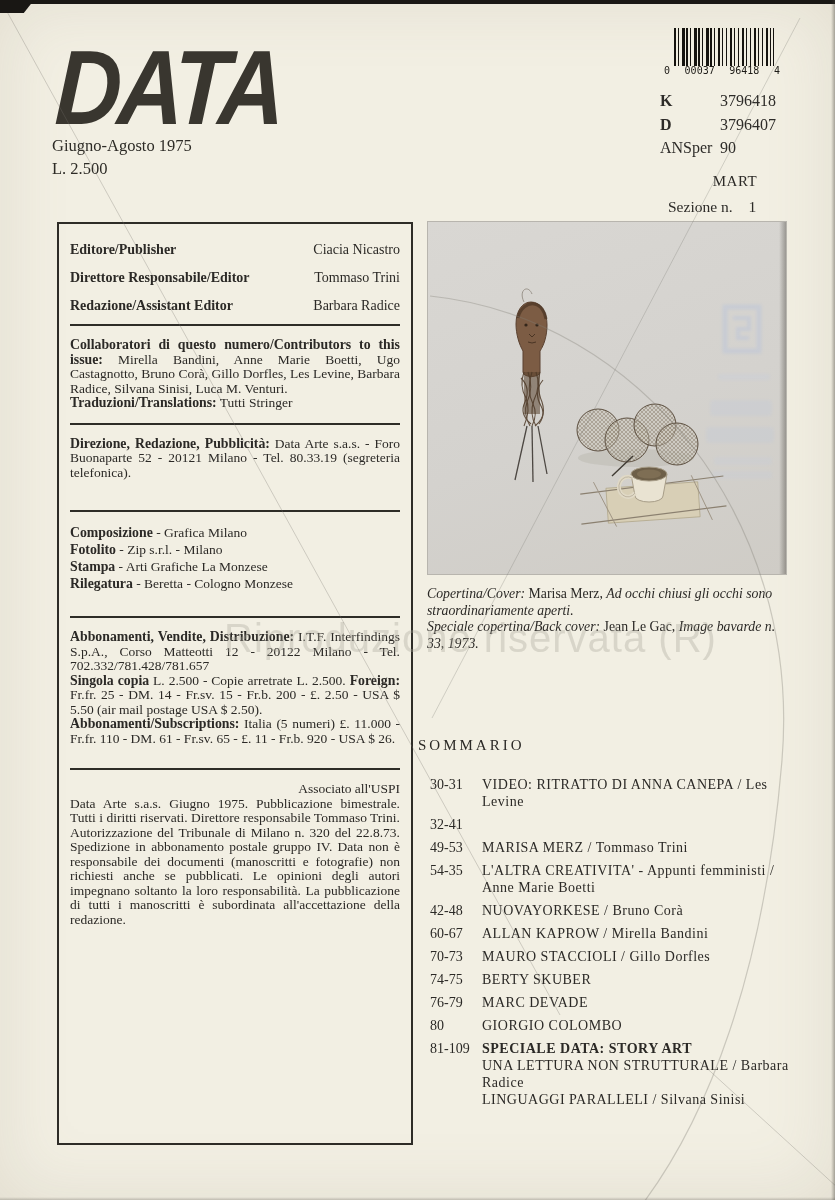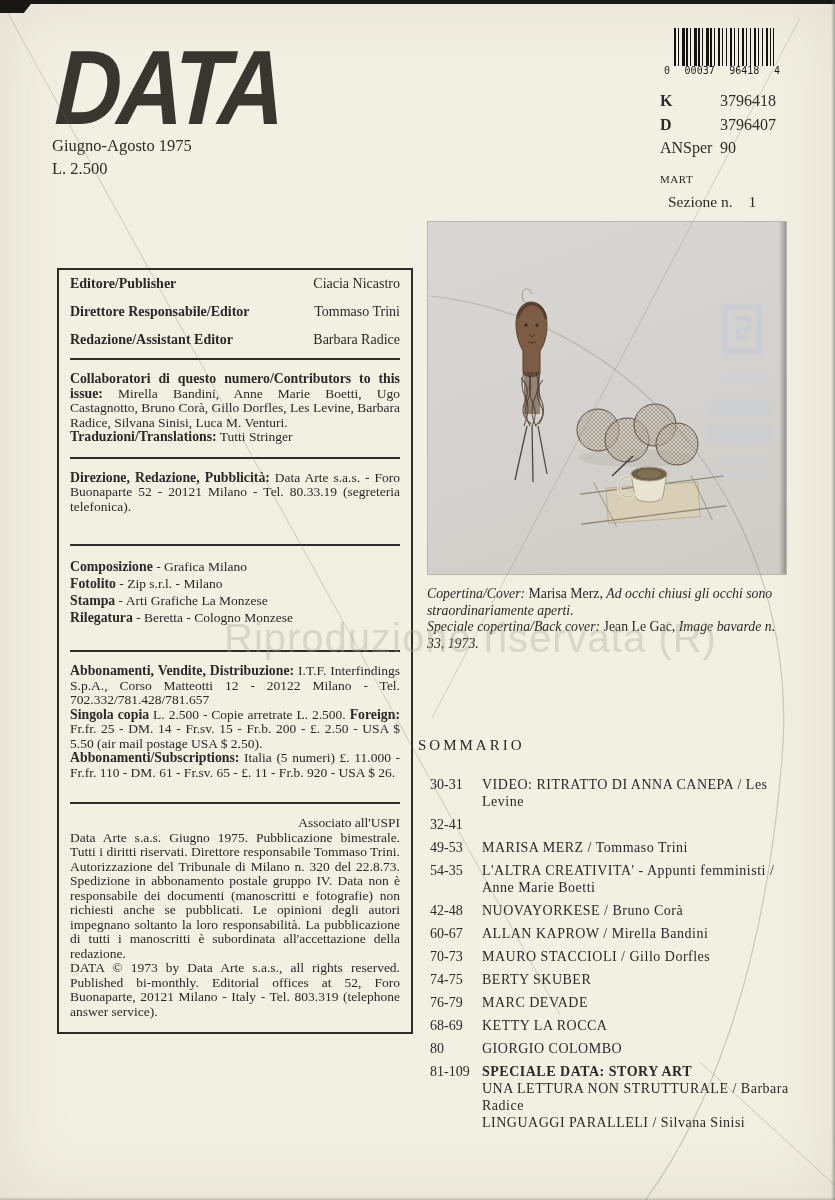--- a/index.html
+++ b/index.html
@@ -32,27 +32,27 @@
   .stamp{position:absolute;left:660px;top:28px;width:150px;font-size:16px;color:#2d2b28;}
   .barcode{width:116px;height:50px;margin-left:4px;position:relative;}
   .bars{position:absolute;left:10px;top:0;width:100px;height:38px;
     background:repeating-linear-gradient(90deg,#15130f 0 1.5px,rgba(0,0,0,0) 1.5px 3.5px,
       #15130f 3.5px 4.5px,rgba(0,0,0,0) 4.5px 8px,#15130f 8px 10.5px,rgba(0,0,0,0) 10.5px 12px);}
   .bar-digits{position:absolute;left:0;top:37px;width:116px;display:flex;justify-content:space-between;
     font-family:"DejaVu Sans Mono","Liberation Mono",monospace;font-size:10px;color:#1c1a16;}
   .stamp-rows{margin-top:14px;}
   .stamp-row{display:grid;grid-template-columns:60px auto;margin-bottom:5.5px;}
   .stamp-row .lbl-b{font-weight:bold;}
-  .stamp-mart{margin-top:16px;font-size:11px;letter-spacing:.5px;}
+  .stamp-mart{margin-top:16px;font-size:15px;letter-spacing:.5px;text-align:center;}
   .stamp-sez{margin-top:8px;margin-left:8px;display:flex;gap:16px;font-size:15.5px;}
 
   
-  .box{position:absolute;left:57px;top:222px;width:356px;height:766px;box-sizing:border-box;
-    border:2px solid #2e2c27;padding:4px 11px 0;overflow:hidden;
-    font-size:13.5px;line-height:14.5px;text-align:justify;margin-top:46px;}
+  .box{position:absolute;left:57px;top:222px;width:356px;height:923px;box-sizing:border-box;
+    border:2px solid #2e2c27;padding:16px 11px 0;overflow:hidden;
+    font-size:13.5px;line-height:14.5px;text-align:justify;}
   .box p{margin:0;}
   .box b{font-size:13.8px;}
   .staff-row{display:flex;justify-content:space-between;line-height:20px;margin-bottom:8px;
     text-align:left;font-size:14px;}
   .staff-row .sl{font-weight:bold;}
   hr.div{border:0;border-top:2px solid #2e2c27;margin:12px 0;}
   hr.h1{margin-top:8px;}
   hr.h3{margin-top:30px;}
   hr.h4{margin-top:24px;}
   hr.h5{margin-top:22px;}
@@ -169,21 +169,20 @@
     </div>
     <hr class="div h4">
 
     <p><b>Abbonamenti, Vendite, Distribuzione:</b> <span>I.T.F. Interfindings S.p.A., Corso Matteotti 12 - 20122 Milano - Tel. 702.332/781.428/781.657</span></p>
     <p class="mt16"><b>Singola copia</b> <span>L. 2.500 - Copie arretrate L. 2.500.</span> <b>Foreign:</b> <span>Fr.fr. 25 - DM. 14 - Fr.sv. 15 - Fr.b. 200 - £. 2.50 - USA $ 5.50 (air mail postage USA $ 2.50).</span></p>
     <p><b>Abbonamenti/Subscriptions:</b> <span>Italia (5 numeri) £. 11.000 - Fr.fr. 110 - DM. 61 - Fr.sv. 65 - £. 11 - Fr.b. 920 - USA $ 26.</span></p>
     <hr class="div h5">
 
     <p class="uspi">Associato all'USPI</p>
     <p class="legal">Data Arte s.a.s. Giugno 1975. Pubblicazione bimestrale. Tutti i diritti riservati. Direttore responsabile Tommaso Trini. Autorizzazione del Tribunale di Milano n. 320 del 22.8.73. Spedizione in abbonamento postale gruppo IV. Data non è responsabile dei documenti (manoscritti e fotografie) non richiesti anche se pubblicati. Le opinioni degli autori impegnano soltanto la loro responsabilità. La pubblicazione di tutti i manoscritti è subordinata all'accettazione della redazione.</p>
-    <p class="copyright">DATA © 1973 by Data Arte s.a.s., all rights reserved. Published bi-monthly. Editorial offices at 52, Foro Buonaparte, 20121 Milano - Italy - Tel. 803.319 (telephone answer service).</p>
   </div>
 
   <div class="photo">
     <svg width="358" height="352" viewBox="0 0 358 352">
       <defs>
         <pattern id="mesh" width="4" height="4" patternUnits="userSpaceOnUse">
           <path d="M0 0 L4 4 M4 0 L0 4" stroke="#6e5f4c" stroke-width="0.5" opacity="0.75"></path>
         </pattern>
       </defs>
 
@@ -295,24 +294,20 @@
     </div>
     <div class="toc-entry">
       <span class="toc-pages">74-75</span>
       <span class="toc-title">BERTY SKUBER</span>
     </div>
     <div class="toc-entry">
       <span class="toc-pages">76-79</span>
       <span class="toc-title">MARC DEVADE</span>
     </div>
     <div class="toc-entry">
-      <span class="toc-pages">68-69</span>
-      <span class="toc-title">KETTY LA ROCCA</span>
-    </div>
-    <div class="toc-entry">
       <span class="toc-pages">80</span>
       <span class="toc-title">GIORGIO COLOMBO</span>
     </div>
     <div class="toc-entry">
       <span class="toc-pages">81-109</span>
       <span class="toc-title">
         <span class="toc-b">SPECIALE DATA: STORY ART</span>
         <span class="toc-line">UNA LETTURA NON STRUTTURALE / Barbara Radice</span>
         <span class="toc-line">LINGUAGGI PARALLELI / Silvana Sinisi</span>
       </span>

